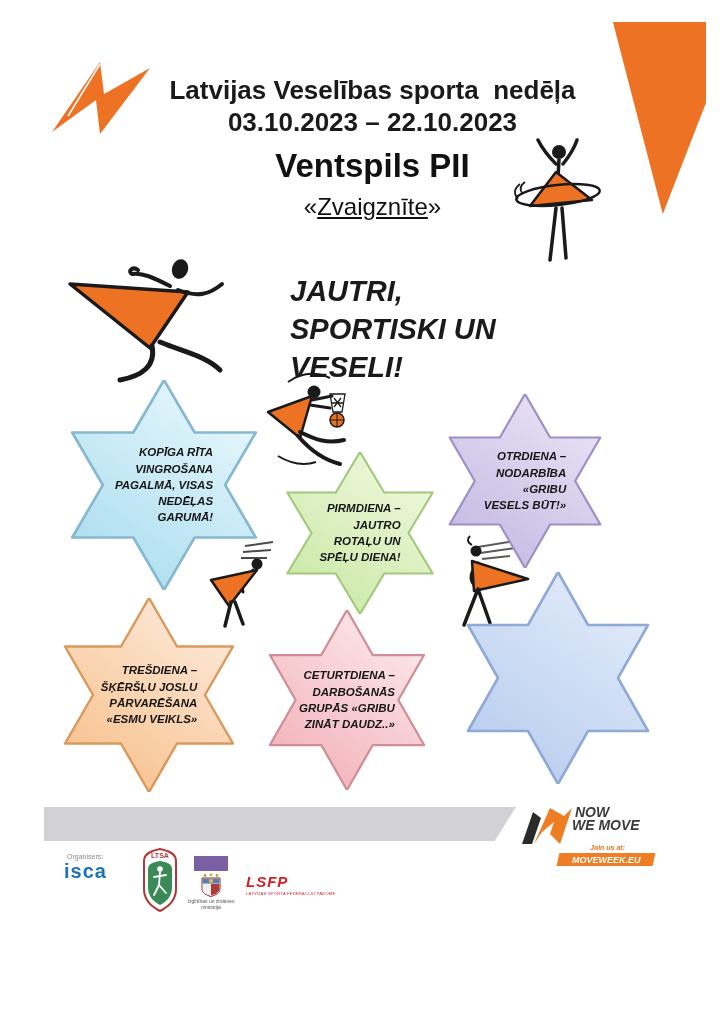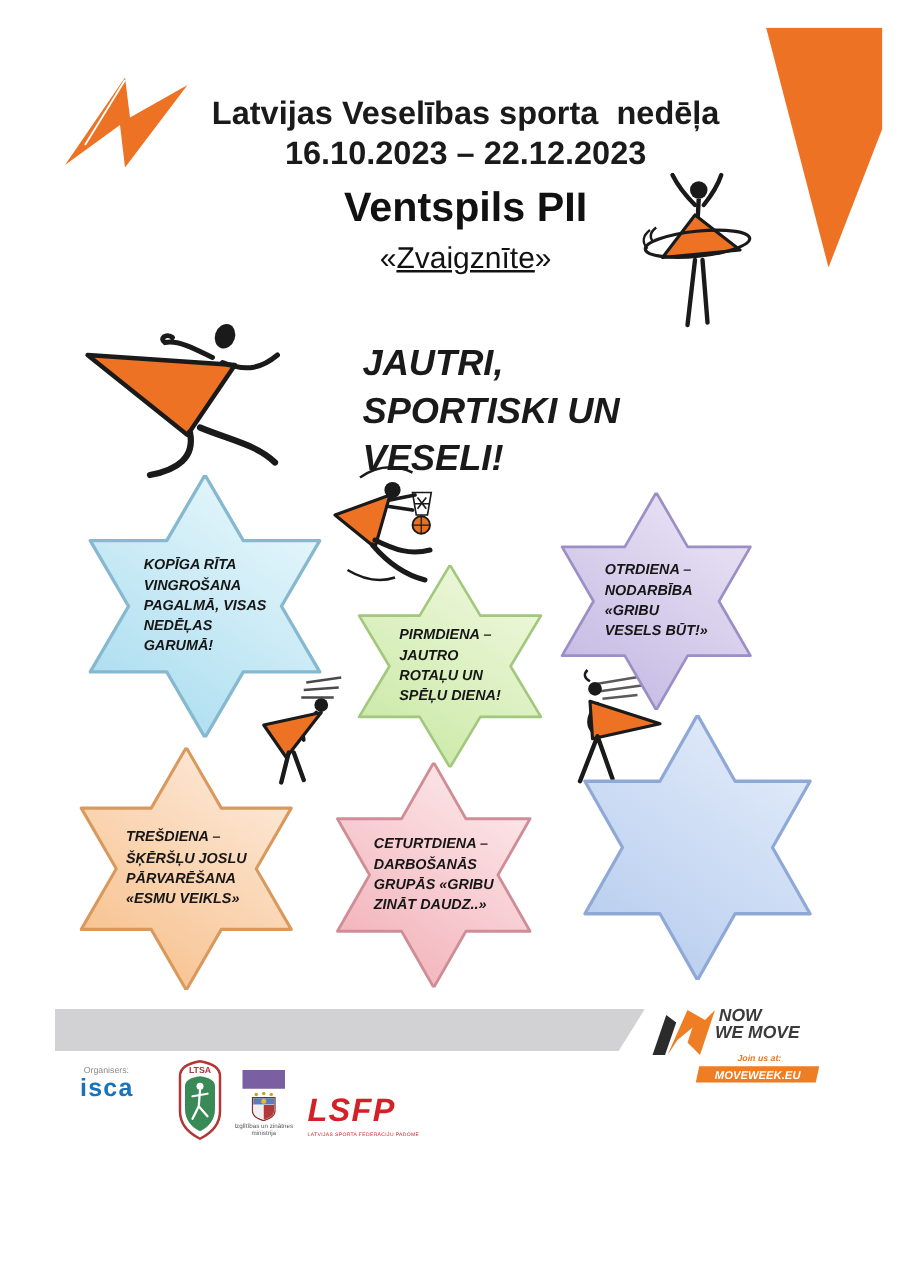--- a/index.html
+++ b/index.html
@@ -18,42 +18,42 @@
     clip-path:polygon(3% 0,100% 0,100% 42%,55% 100%);}
 
   
   .slogan{left:290px;top:272px;width:290px;font-size:29px;font-weight:bold;
           font-style:italic;line-height:38px;white-space:pre-line;color:#1a1a1a;}
 
   
   .star{position:absolute;}
   .star svg{position:absolute;left:0;top:0;width:100%;height:100%;}
   .star-text{position:absolute;left:12%;right:12%;top:0;bottom:0;display:flex;align-items:center;
-    justify-content:center;text-align:left;font-weight:bold;font-style:italic;font-size:11.5px;
+    justify-content:center;text-align:right;font-weight:bold;font-style:italic;font-size:11.5px;
     line-height:1.42;white-space:pre-line;color:#161616;}
 
   
   .gray-bar{left:44px;top:807px;width:472px;height:34px;background:#D2D2D4;
     clip-path:polygon(0 0,100% 0,95.5% 100%,0 100%);}
   .nwm-text{left:572px;top:806px;font-size:14px;font-weight:bold;font-style:italic;
     line-height:13px;color:#3b3b3d;}
   .nwm-text .l1{margin-left:3px;}
   .join-us{left:560px;top:844px;width:95px;text-align:center;font-size:7px;font-weight:bold;
     font-style:italic;color:#e87722;}
   .moveweek-badge{left:558px;top:853px;width:96px;height:13px;background:#EE7D23;
     transform:skewX(-12deg);display:flex;align-items:center;justify-content:center;}
   .moveweek-badge span{transform:skewX(12deg);font-size:9px;font-weight:bold;font-style:italic;color:#fff;}
 
   .organisers{left:67px;top:853px;font-size:7px;color:#8a8a8a;}
   .isca-text{left:64px;top:860px;font-size:20px;font-weight:bold;color:#1B72B8;letter-spacing:1px;}
   .ministry-rect{left:194px;top:856px;width:34px;height:15px;background:#7B5FA3;}
   .ministry-text{left:172px;top:898px;width:78px;text-align:center;font-size:5px;line-height:6px;
     color:#555;white-space:pre-line;}
   .lsfp{left:246px;top:873px;text-align:left;}
-  .lsfp .mark{font-size:26px;font-weight:bold;font-style:italic;color:#D42027;letter-spacing:1px;}
+  .lsfp .mark{font-size:15px;font-weight:bold;font-style:italic;color:#D42027;letter-spacing:1px;}
   .lsfp .tag{font-size:4px;color:#D42027;margin-top:1px;letter-spacing:.3px;}
 </style>
 </head>
 <body>
 
 <div class="poster">
 
   <svg width="0" height="0" style="position:absolute">
     <defs>
       <linearGradient id="sg0" x1="80%" y1="0%" x2="20%" y2="100%">
@@ -85,21 +85,21 @@
 
   <svg class="abs" style="left:50px;top:56px" width="105" height="80" viewBox="0 0 105 80">
     <path d="M2,76 L50,6 L54,38 L100,12 L50,78 L46,44 Z" fill="#ED7224"></path>
     <path d="M50,8 L18,60" stroke="#ffffff" stroke-width="1.5" fill="none"></path>
   </svg>
 
   <div class="abs corner-wedge"></div>
 
   <div class="abs header-text">
     <div class="title-l1">Latvijas Veselības sporta  nedēļa</div>
-    <div class="title-l2">16.10.2023 – 22.12.2023</div>
+    <div class="title-l2">03.10.2023 – 22.10.2023</div>
     <div class="school-l1">Ventspils PII</div>
     <div class="school-l2"><span>«</span><span class="uname">Zvaigznīte</span><span>»</span></div>
   </div>
 
   <svg class="abs" style="left:512px;top:138px" width="95" height="130" viewBox="0 0 95 130">
     <circle cx="47" cy="14" r="7" fill="#1a1a1a"></circle>
     <path d="M44,26 C36,18 30,10 26,2" stroke="#1a1a1a" stroke-width="3.5" fill="none" stroke-linecap="round"></path>
     <path d="M51,26 C59,16 63,8 65,2" stroke="#1a1a1a" stroke-width="3.5" fill="none" stroke-linecap="round"></path>
     <path d="M47,21 L46,40" stroke="#1a1a1a" stroke-width="3.5" fill="none"></path>
     <polygon points="44,34 80,62 18,68" fill="#ED7224" stroke="#1a1a1a" stroke-width="2.5" stroke-linejoin="round"></polygon>

